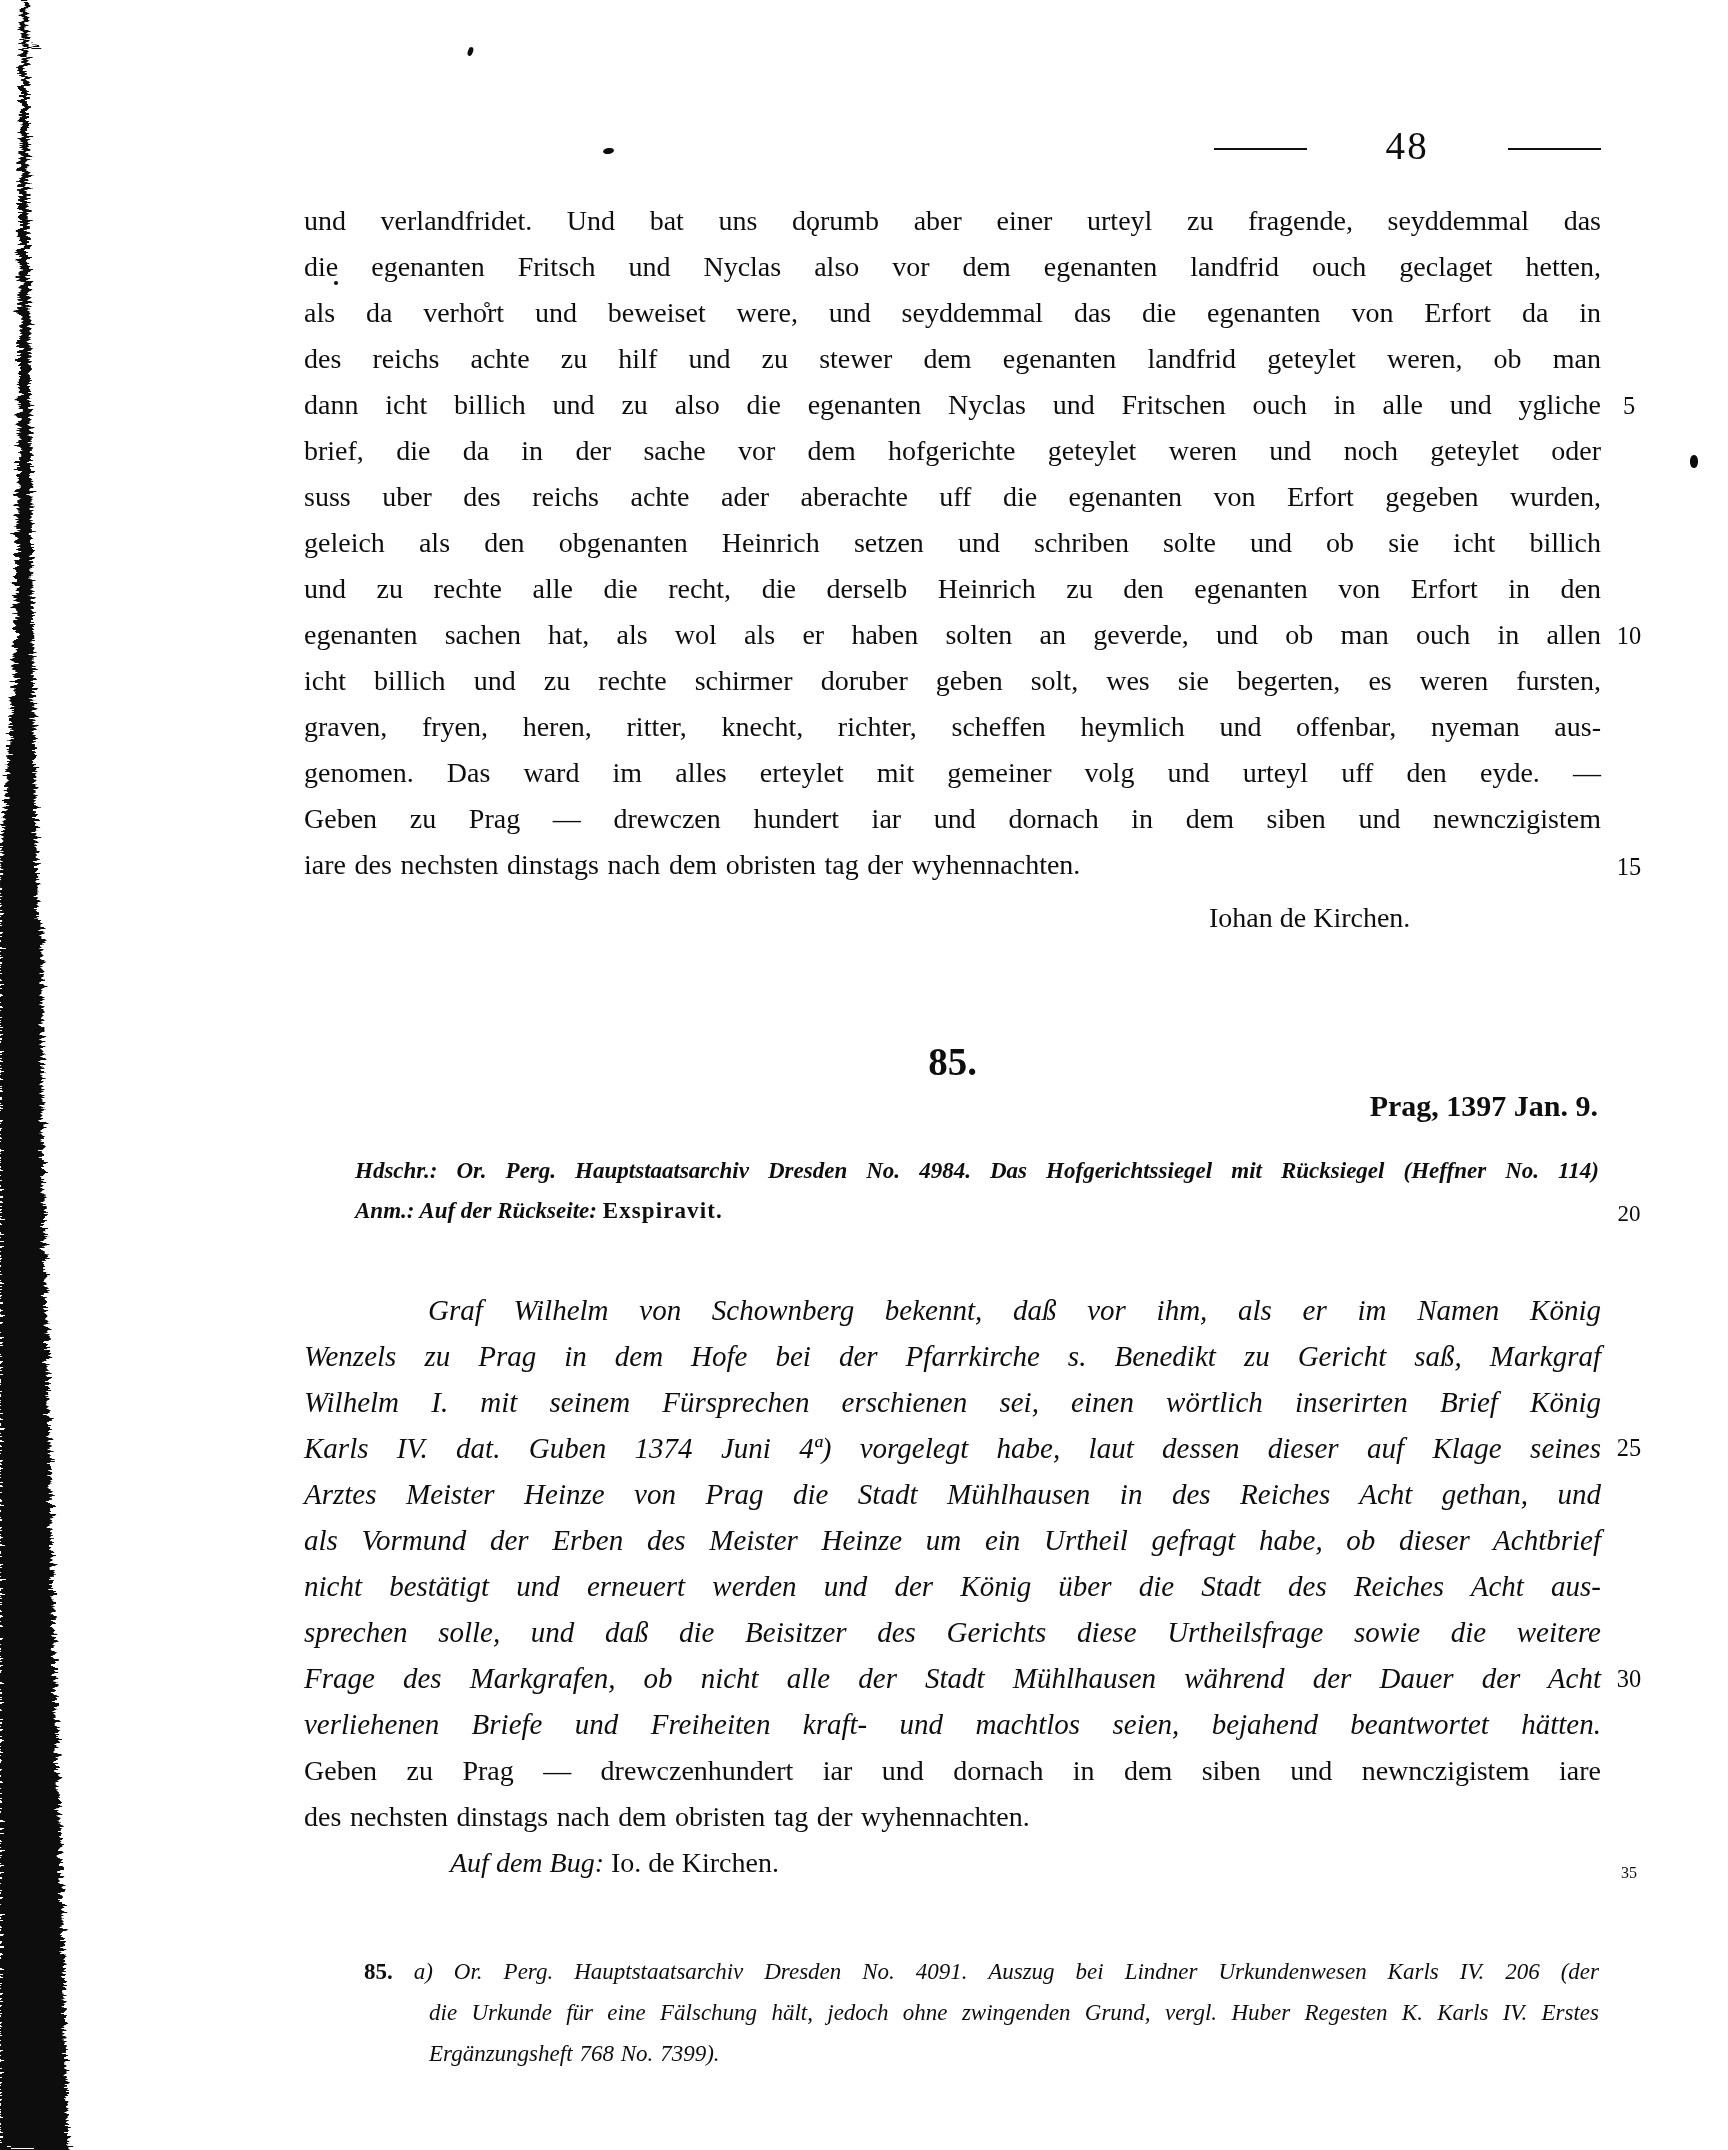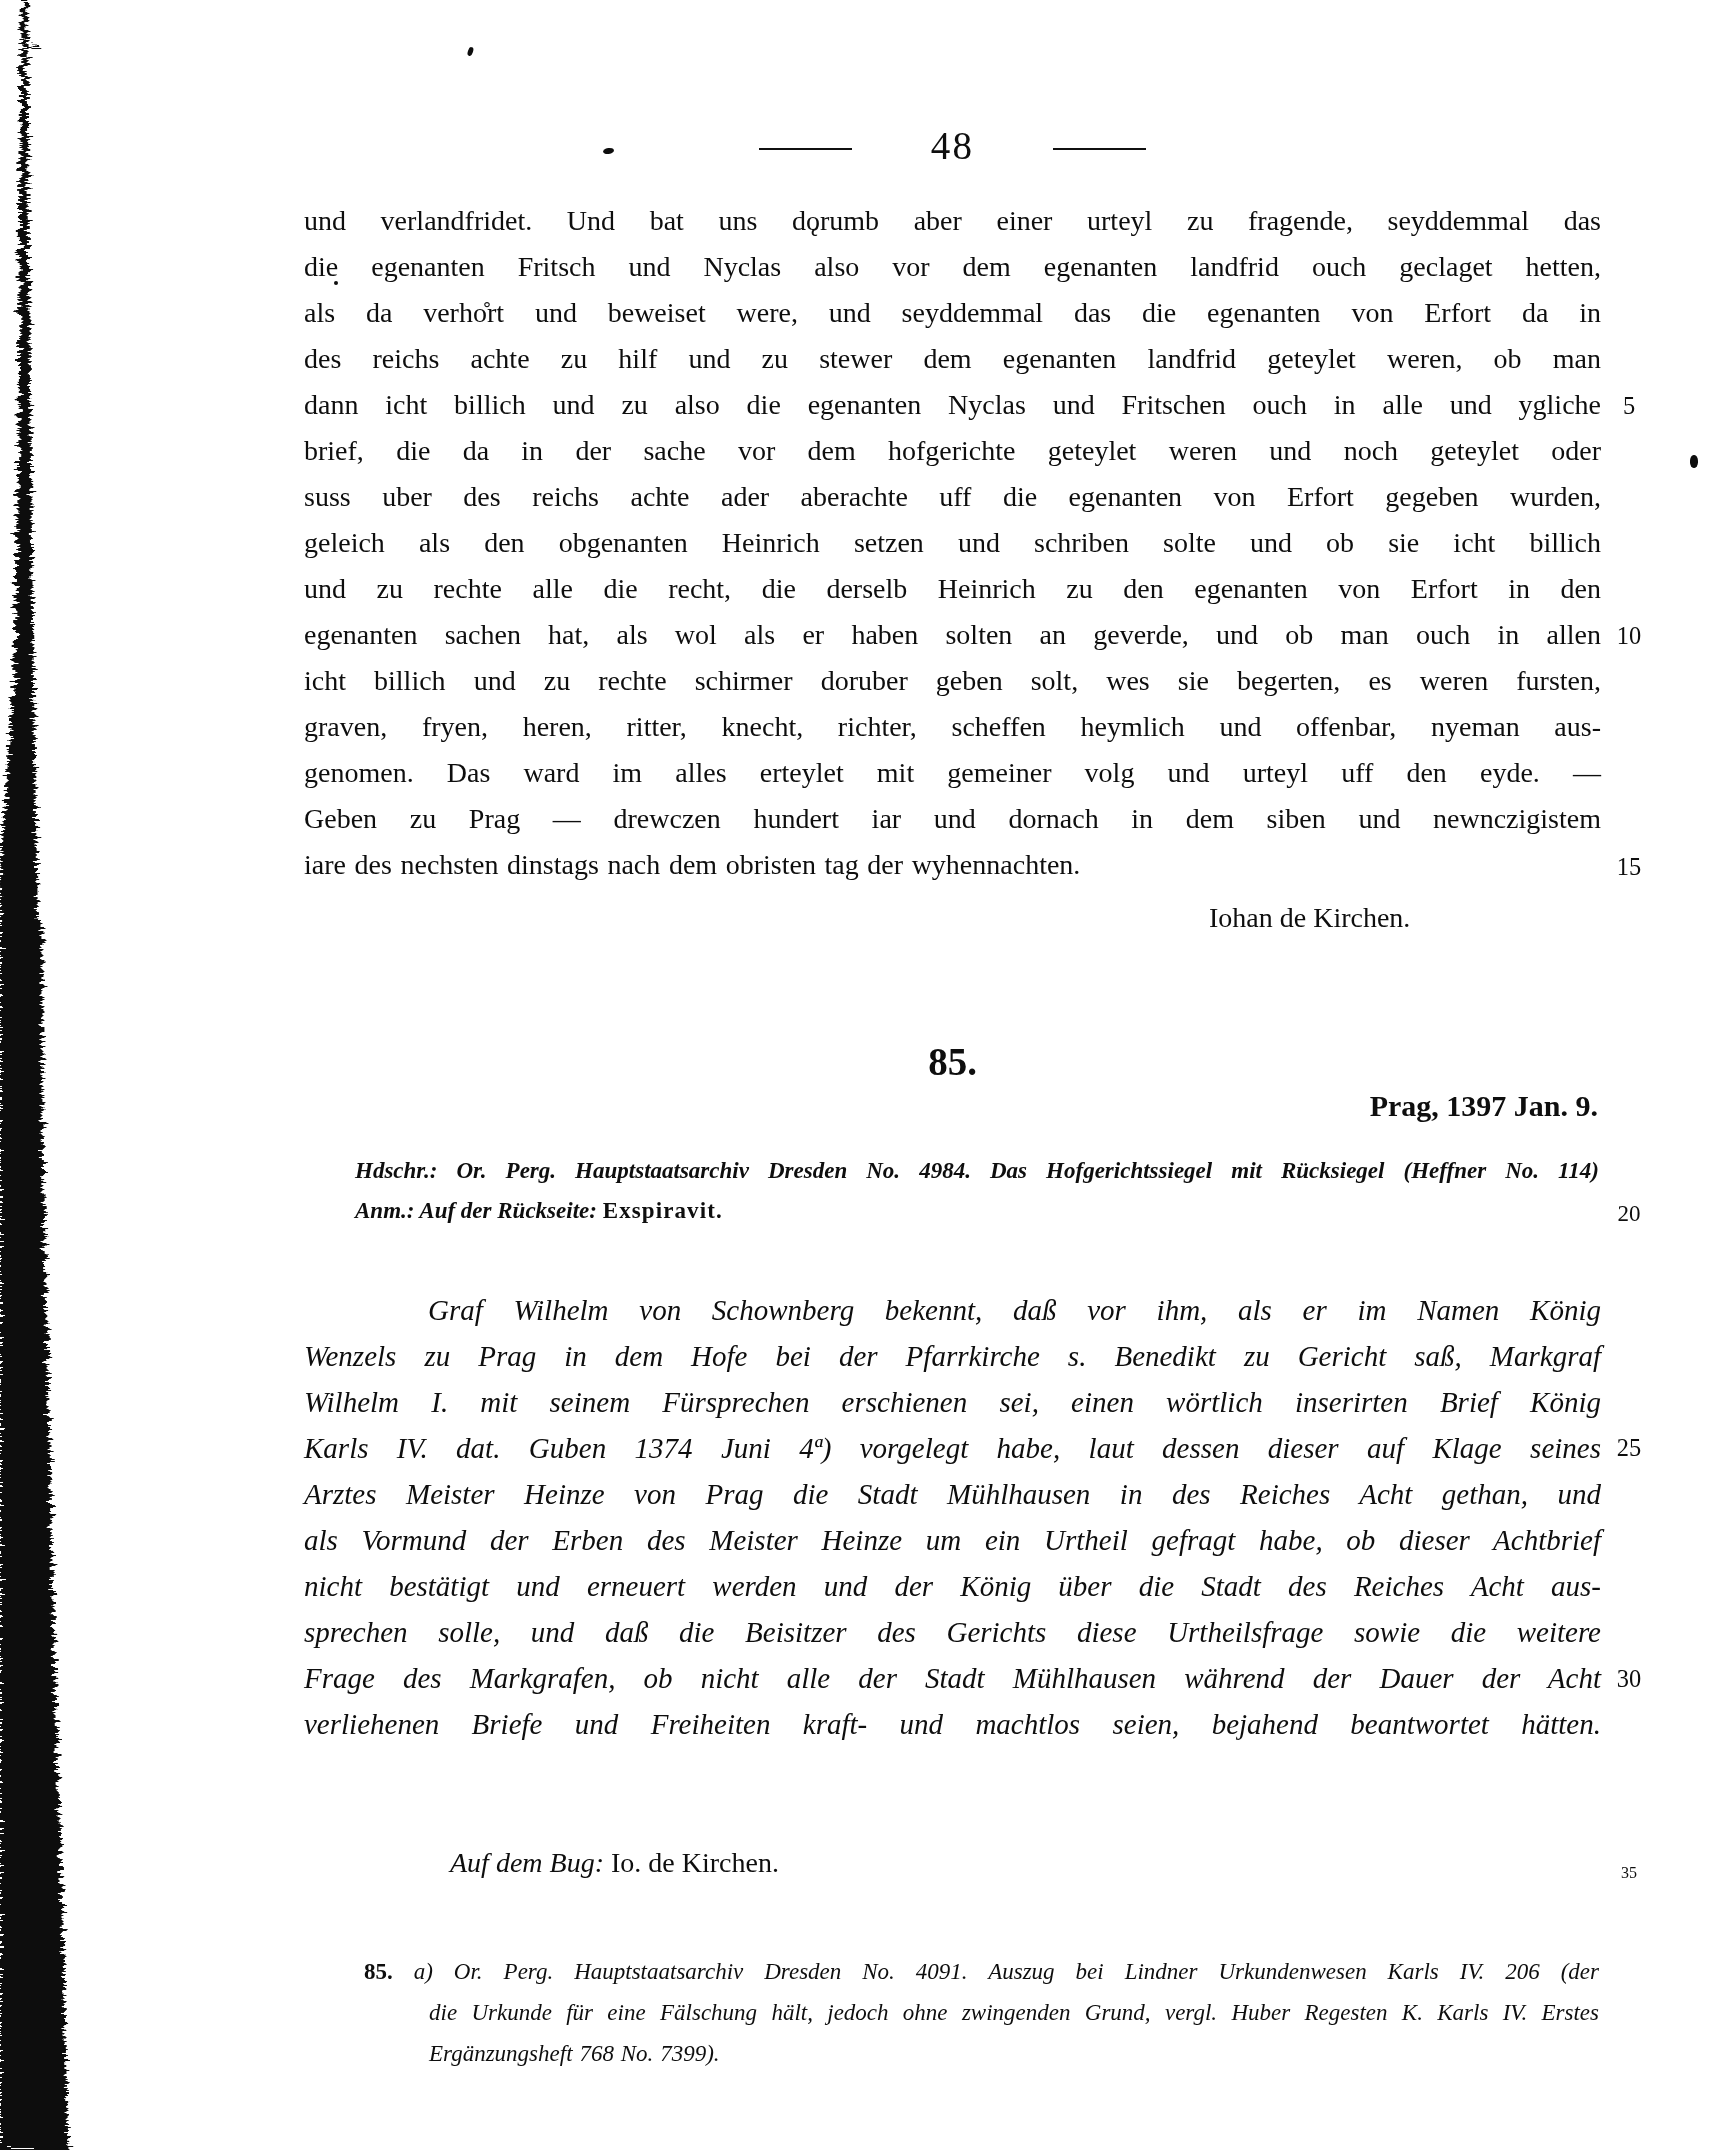--- a/index.html
+++ b/index.html
@@ -14,21 +14,21 @@
   
   .binding{position:absolute;left:0;top:0;z-index:1;}
   .speck{position:absolute;background:#0d0d0d;border-radius:45%;}
   .s1{left:468px;top:47px;width:4.9px;height:8.7px;transform:rotate(18deg);}
   .s2{left:603px;top:148px;width:11px;height:6px;border-radius:50%;transform:rotate(-8deg);}
   .s3{left:1690px;top:455px;width:8.1px;height:13px;}
   .s4{left:334px;top:281px;width:4.3px;height:4.3px;border-radius:50%;}
   
   .pagehead{
     position:absolute;left:304px;top:126px;width:1297px;
-    display:flex;justify-content:center;align-items:center;gap:79px;
+    display:flex;justify-content:flex-end;align-items:center;gap:79px;
   }
   .rule{display:inline-block;width:93px;border-top:2.7px solid #101010;margin-top:7.6px;}
   .pagenum{font-size:39px;line-height:39px;letter-spacing:2.2px;}
   
   .main{position:absolute;left:304px;top:198px;width:1297px;
         font-size:28px;line-height:46px;word-spacing:1.6px;}
   .ln{white-space:normal;}
   .j{text-align:justify;text-align-last:justify;}
   .sig{position:absolute;left:1209px;top:902px;font-size:28px;}
   
@@ -139,20 +139,24 @@
     <div class="j">Wilhelm I. mit seinem Fürsprechen erschienen sei, einen wörtlich inserirten Brief König</div>
     <div class="j">Karls IV. dat. Guben 1374 Juni 4ª) vorgelegt habe, laut dessen dieser auf Klage seines</div>
     <div class="j">Arztes Meister Heinze von Prag die Stadt Mühlhausen in des Reiches Acht gethan, und</div>
     <div class="j">als Vormund der Erben des Meister Heinze um ein Urtheil gefragt habe, ob dieser Achtbrief</div>
     <div class="j">nicht bestätigt und erneuert werden und der König über die Stadt des Reiches Acht aus-</div>
     <div class="j">sprechen solle, und daß die Beisitzer des Gerichts diese Urtheilsfrage sowie die weitere</div>
     <div class="j">Frage des Markgrafen, ob nicht alle der Stadt Mühlhausen während der Dauer der Acht</div>
     <div class="j">verliehenen Briefe und Freiheiten kraft- und machtlos seien, bejahend beantwortet hätten.</div>
   </section>
 
+  <section class="romcont">
+    <div class="j">Geben zu Prag — drewczenhundert iar und dornach in dem siben und newnczigistem iare</div>
+    <div>des nechsten dinstags nach dem obristen tag der wyhennachten.</div>
+  </section>
 
   <div class="bug">
     <span class="it">Auf dem Bug: </span><span>Io. de Kirchen.</span>
   </div>
 
   <footer class="footnote">
     <div class="j">
       <span class="fnlabel">85.</span><span class="it"> a) Or. Perg. Hauptstaatsarchiv Dresden No. 4091.  Auszug bei Lindner Urkundenwesen Karls IV. 206 (der</span>
     </div>
     <div class="j fncont">die Urkunde für eine Fälschung hält, jedoch ohne zwingenden Grund, vergl. Huber Regesten K. Karls IV.  Erstes</div>

